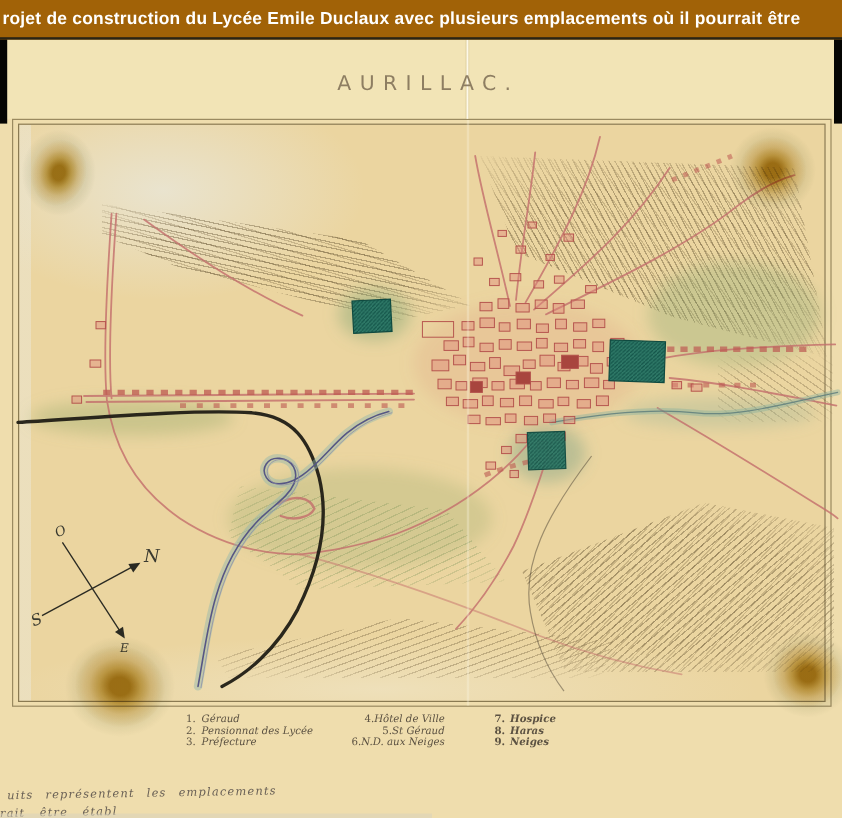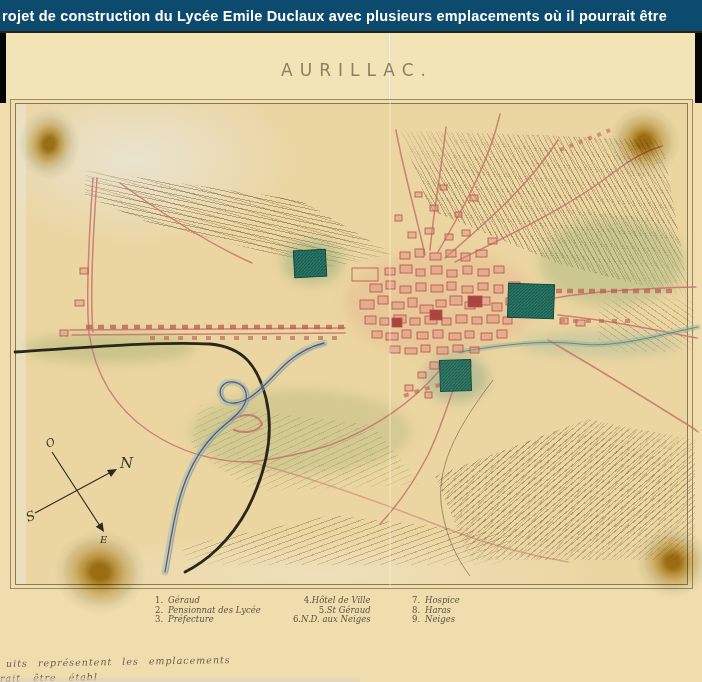--- a/index.html
+++ b/index.html
@@ -4,21 +4,21 @@
 <style>
   html,body{margin:0;padding:0;}
   body{
     width:702px;height:682px;overflow:hidden;position:relative;
     background:#efddad;
     font-family:"Liberation Sans", sans-serif;
   }
   
   .caption-bar{
     position:absolute;left:0;top:0;width:702px;height:33px;
-    background:#0c4a6e;border-bottom:2px solid #2a2415;
+    background:#a16207;border-bottom:2px solid #2a2415;
     display:flex;align-items:center;box-sizing:border-box;
     z-index:30;
   }
   .caption-bar span{
     color:#ffffff;font-weight:bold;font-size:14.5px;letter-spacing:.2px;
     white-space:nowrap;padding-left:2px;
   }
   .side-strip{position:absolute;top:0;background:#050503;z-index:25;}
   .side-strip.left{left:0;width:6px;height:103px;}
   .side-strip.right{right:0;width:7px;height:103px;}
@@ -97,21 +97,21 @@
   }
   .stain .core{
     border-radius:42% 58% 52% 46%/52% 44% 60% 50%;
     background:radial-gradient(closest-side, rgba(160,120,15,.9) 0 22%, rgba(180,145,35,.6) 45%, rgba(195,165,80,.35) 68%, transparent 100%);
     transform:rotate(14deg);
   }
   
   .legend{position:absolute;top:596px;left:0;width:702px;z-index:9;
     font-family:"DejaVu Serif", serif;font-style:italic;font-size:8.5px;color:#5c5242;}
   .legend .col{position:absolute;top:0;}
-  .legend .col1{left:155px;} .legend .col2{left:288px;text-align:right;} .legend .col3{left:412px;}
+  .legend .col1{left:155px;} .legend .col2{left:288px;text-align:right;} .legend .col3{left:412px;font-weight:bold;}
   .legend .row{height:9.5px;line-height:9.5px;white-space:nowrap;}
   .legend .num{display:inline-block;width:13px;font-style:normal;}
   
   .notes{position:absolute;left:0;top:652px;width:430px;z-index:9;
     font-family:"DejaVu Serif", serif;font-style:italic;color:#6a6156;}
   .note1{position:absolute;left:6px;top:4px;font-size:9.5px;transform:rotate(-1deg);letter-spacing:1px;word-spacing:6px;}
   .note2{position:absolute;left:0px;top:20px;font-size:9.5px;transform:rotate(-1deg);letter-spacing:1px;word-spacing:8px;}
   .bottom-sliver{position:absolute;left:0;top:678px;width:360px;height:4px;background:#d9d1bb;opacity:.55;z-index:10;}
   
   .map-art{position:absolute;left:0;top:0;width:702px;height:682px;z-index:5;pointer-events:none;}

